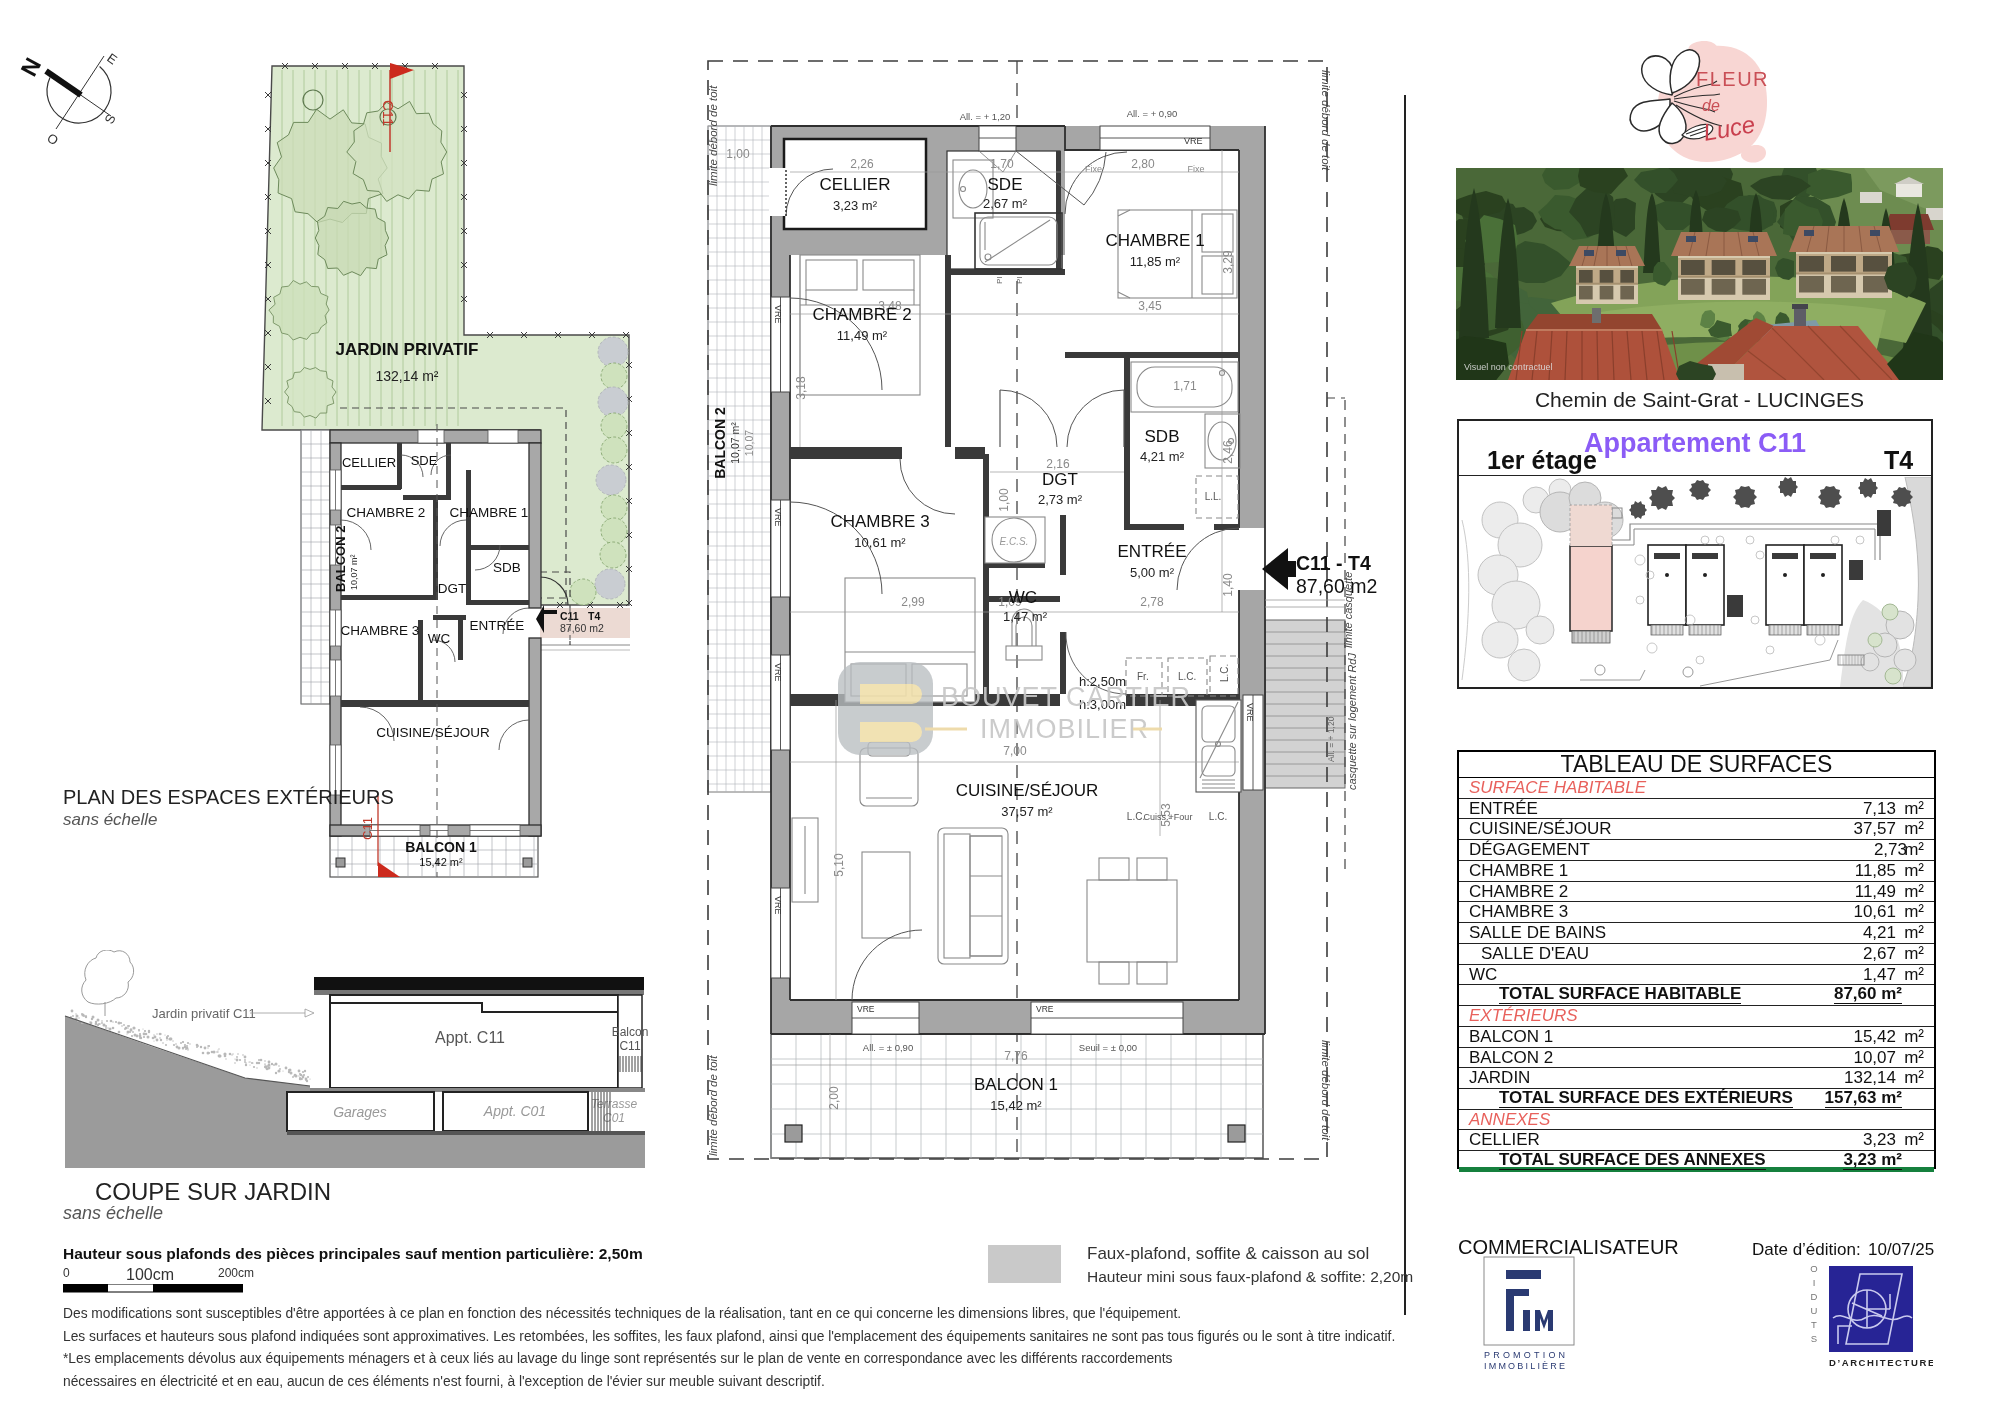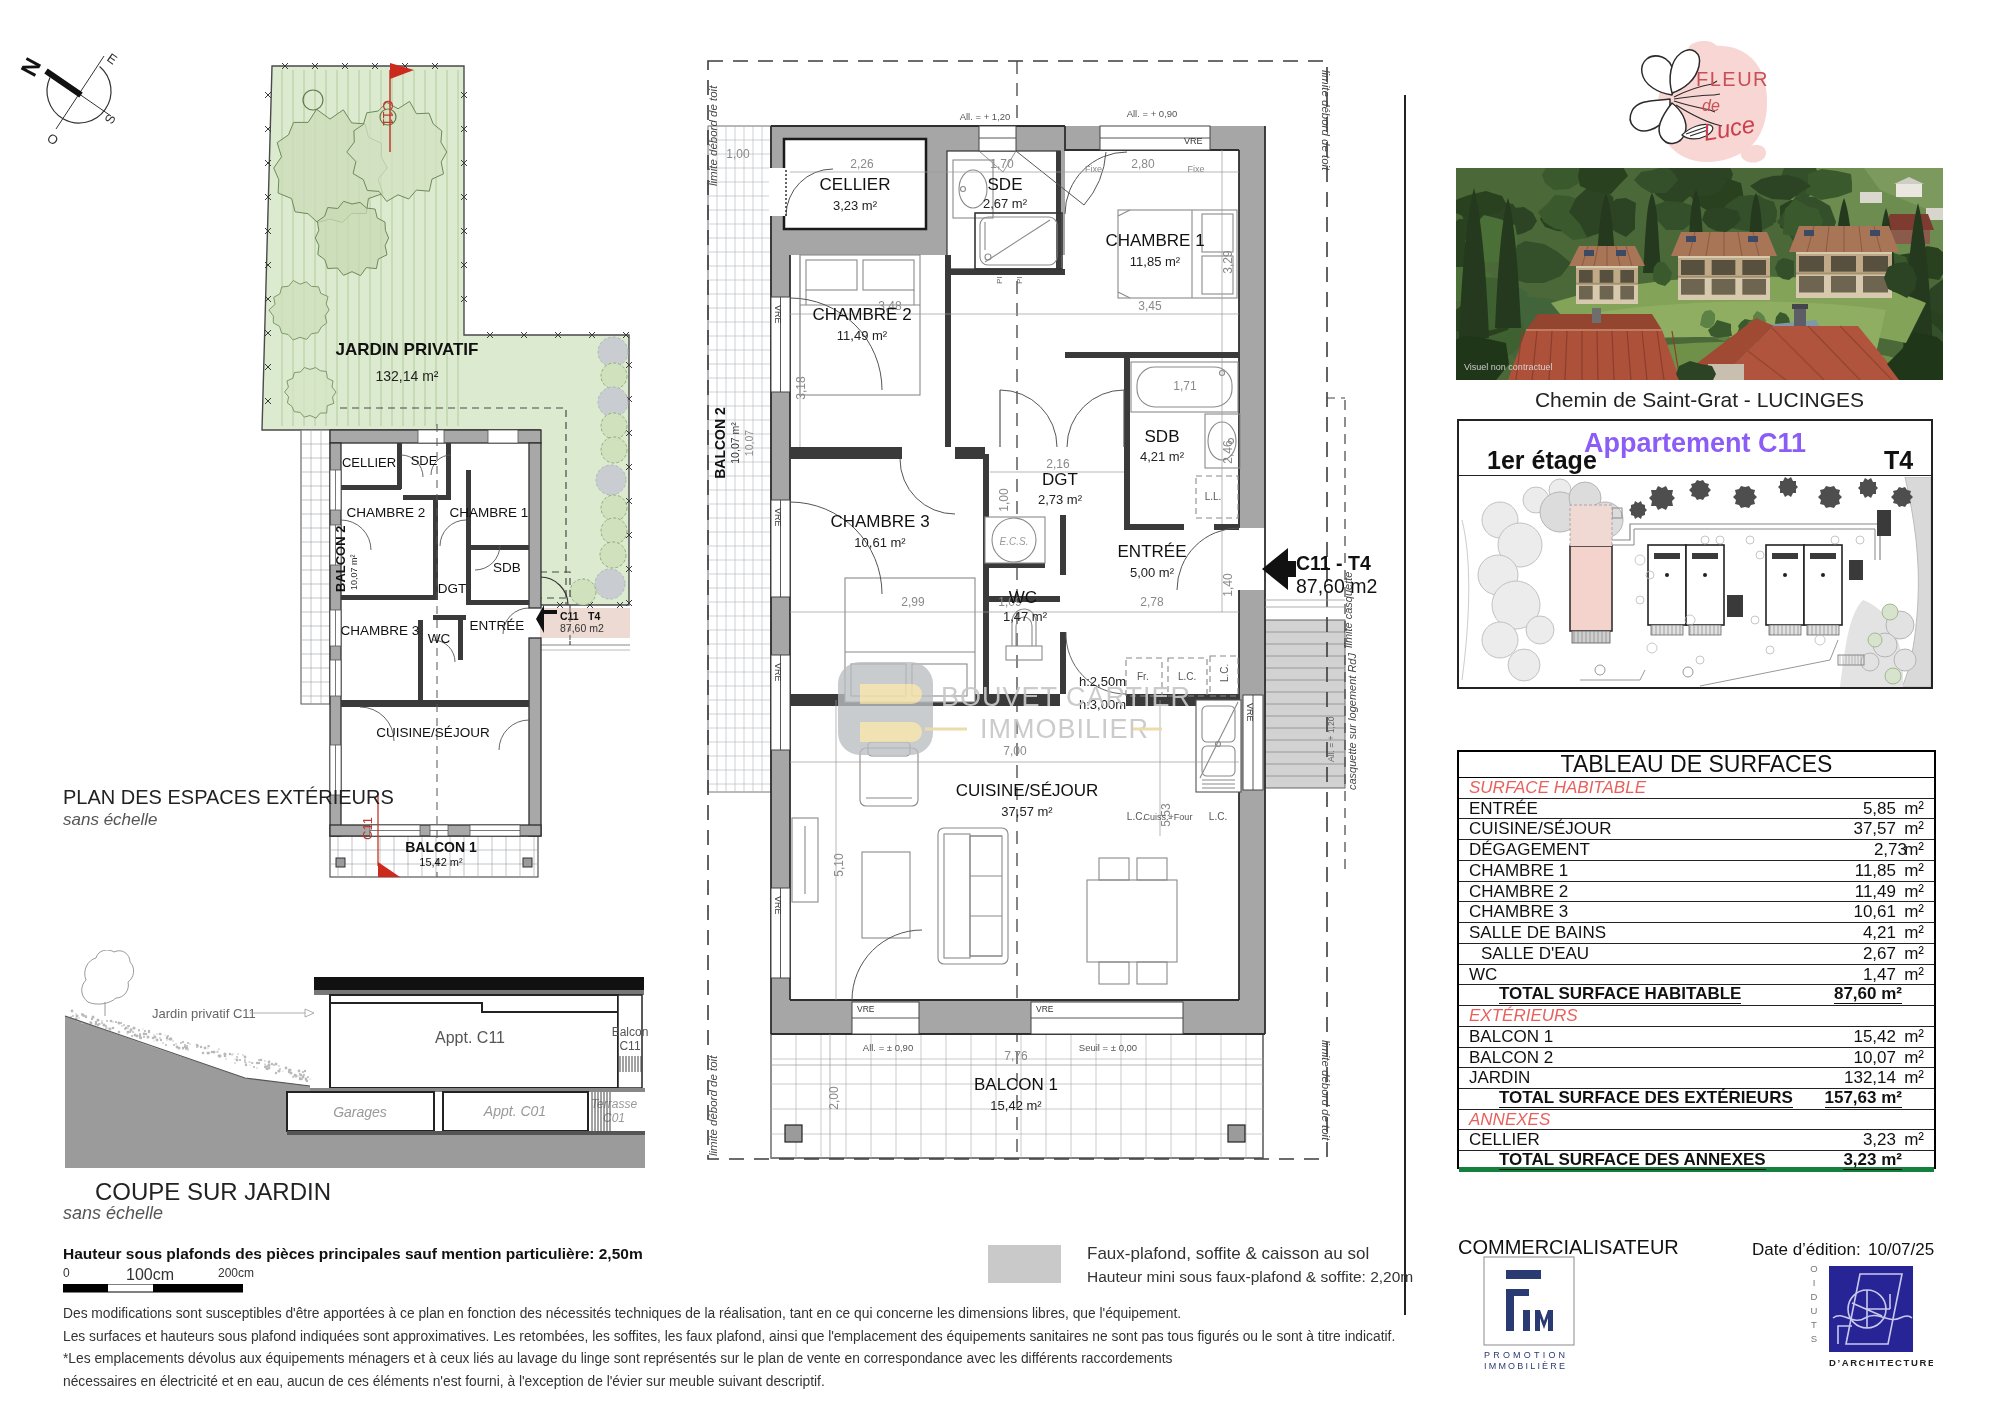--- a/index.html
+++ b/index.html
@@ -915,21 +915,21 @@
     <line x1="1855" y1="655" x2="1855" y2="665" stroke="#888" stroke-width="0.5"></line>
     <line x1="1858" y1="655" x2="1858" y2="665" stroke="#888" stroke-width="0.5"></line>
     <line x1="1861" y1="655" x2="1861" y2="665" stroke="#888" stroke-width="0.5"></line>
     <path d="M1462,520 C1472,560 1470,620 1462,680" fill="none" stroke="#ccc" stroke-width="1"></path>
   </svg>
 <div class="abs" style="left:1457px;top:750px;width:479px;height:419px;border:2px solid #000;box-sizing:border-box;background:#fff;">
     <div style="height:25px;border-bottom:1.5px solid #000;text-align:center;font-size:23px;color:#111;line-height:25px;">TABLEAU DE SURFACES</div>
     <div style="height:20.74px;border-bottom:1px solid #222;box-sizing:border-box;font-size:17px;font-style:italic;color:#e8615c;padding-left:10px;line-height:20.74px;">SURFACE HABITABLE</div>
     <div style="height:20.74px;border-bottom:1px solid #222;box-sizing:border-box;font-size:17px;color:#111;line-height:20.74px;position:relative;">
       <span style="position:absolute;left:10px;">ENTRÉE</span>
-      <span style="position:absolute;right:38px;">5,85</span>
+      <span style="position:absolute;right:38px;">7,13</span>
       <span style="position:absolute;right:10px;">m²</span>
     </div>
     <div style="height:20.74px;border-bottom:1px solid #222;box-sizing:border-box;font-size:17px;color:#111;line-height:20.74px;position:relative;">
       <span style="position:absolute;left:10px;">CUISINE/SÉJOUR</span>
       <span style="position:absolute;right:38px;">37,57</span>
       <span style="position:absolute;right:10px;">m²</span>
     </div>
     <div style="height:20.74px;border-bottom:1px solid #222;box-sizing:border-box;font-size:17px;color:#111;line-height:20.74px;position:relative;">
       <span style="position:absolute;left:10px;">DÉGAGEMENT</span>
       <span style="position:absolute;right:27px;">2,73</span>

